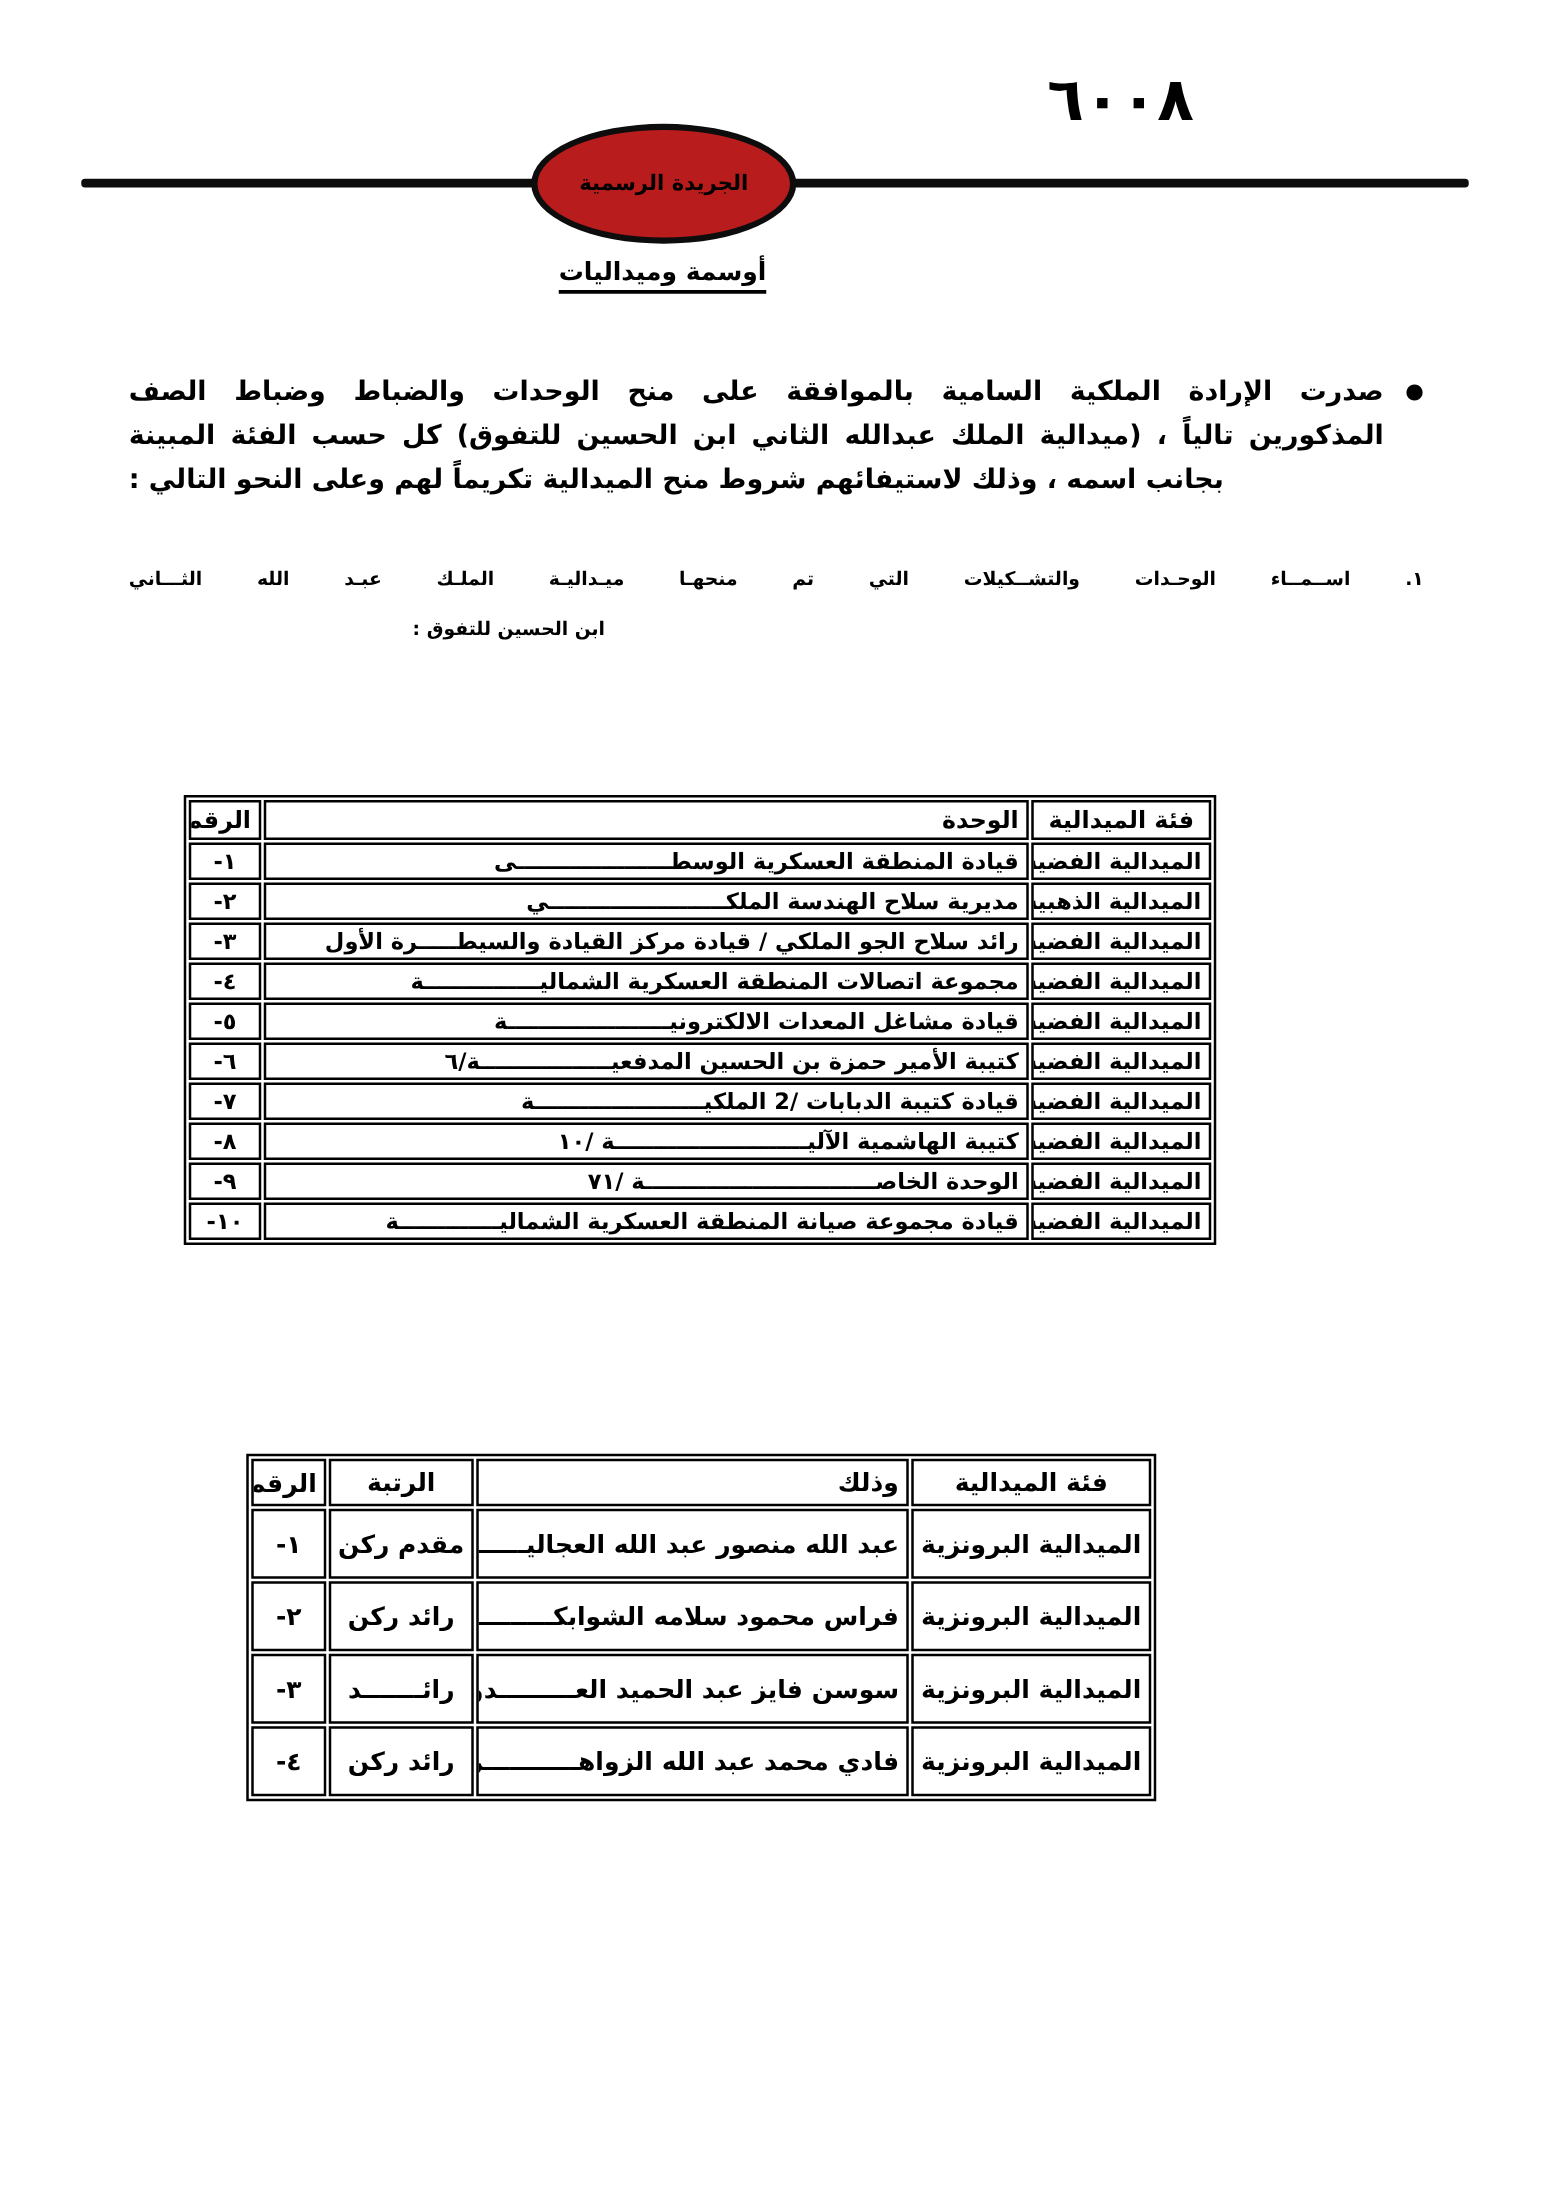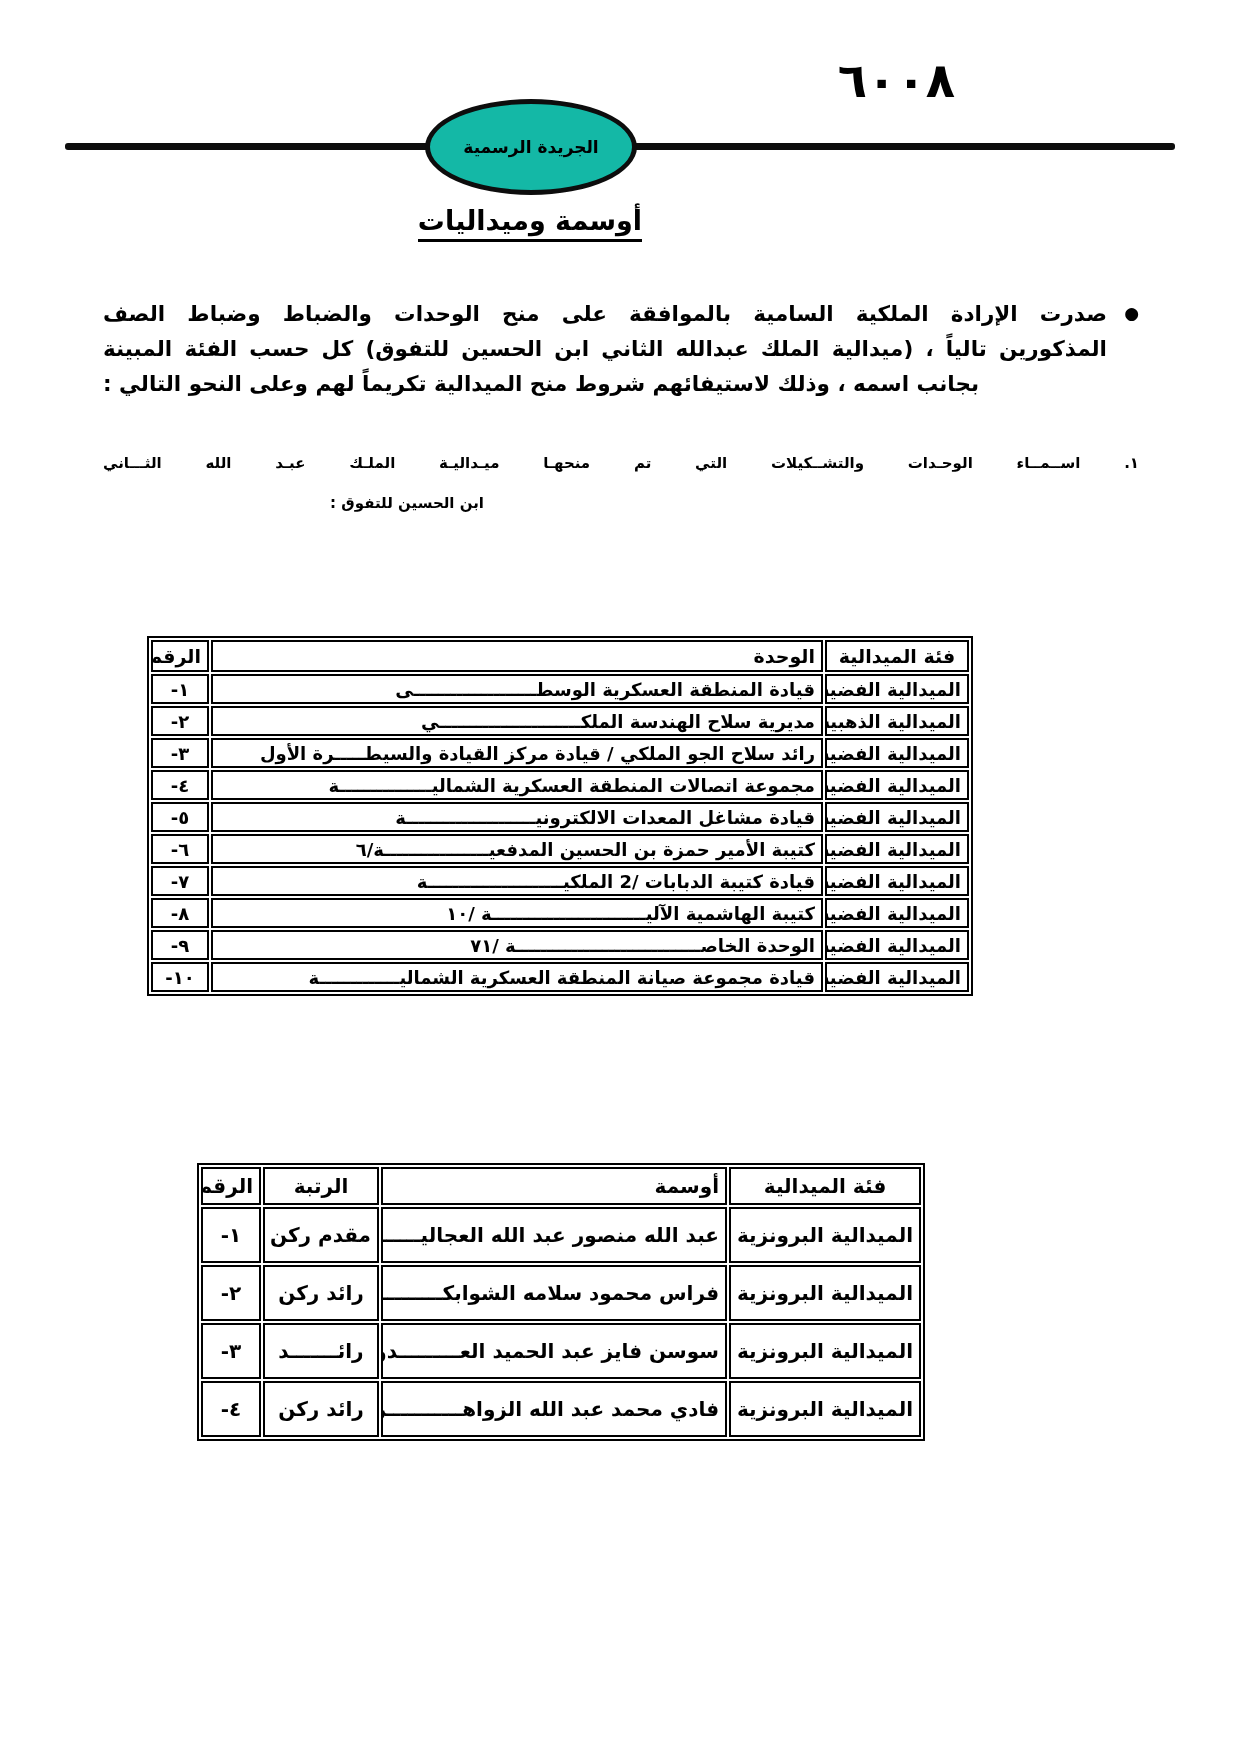--- a/index.html
+++ b/index.html
@@ -18,30 +18,30 @@
   .page-number{
     position:absolute;top:52px;right:286px;
     font-size:48px;letter-spacing:6px;
   }
   .divider{
     position:absolute;top:143px;left:65px;width:1110px;height:7px;
     background:#0d0d0d;border-radius:3px;
   }
   .gazette-ellipse{
     position:absolute;top:99px;left:425px;width:212px;height:96px;
-    background:#14b8a6;border:5px solid #0d0d0d;border-radius:50%;
+    background:#b91c1c;border:5px solid #0d0d0d;border-radius:50%;
     display:flex;align-items:center;justify-content:center;
     z-index:2;box-sizing:border-box;
   }
   .gazette-label{font-size:17px;}
   .doc-title-wrap{
     position:absolute;top:205px;left:0;width:1060px;text-align:center;
   }
   .doc-title{
-    display:inline-block;font-size:27px;
+    display:inline-block;font-size:20px;
     border-bottom:3px solid #000;padding-bottom:3px;
   }
   
   .intro{
     position:absolute;top:296px;right:102px;width:1036px;
     display:flex;gap:10px;
     font-size:21.5px;line-height:35px;
   }
   .intro .bullet{flex:0 0 22px;font-size:17px;line-height:35px;}
   .intro .intro-text{flex:1;}
@@ -183,21 +183,21 @@
         <td class="col-num">١٠-</td>
       </tr>
     </tbody>
   </table>
 
 
   <table class="officers-table">
     <thead>
       <tr>
         <th class="col-cat">فئة الميدالية</th>
-        <th class="col-name">أوسمة</th>
+        <th class="col-name">وذلك</th>
         <th class="col-rank">الرتبة</th>
         <th class="col-num">الرقم</th>
       </tr>
     </thead>
     <tbody>
       <tr>
         <td class="col-cat">الميدالية البرونزية</td>
         <td class="col-name">عبد الله منصور عبد الله العجاليــــــــــن</td>
         <td class="col-rank">مقدم ركن</td>
         <td class="col-num">١-</td>

